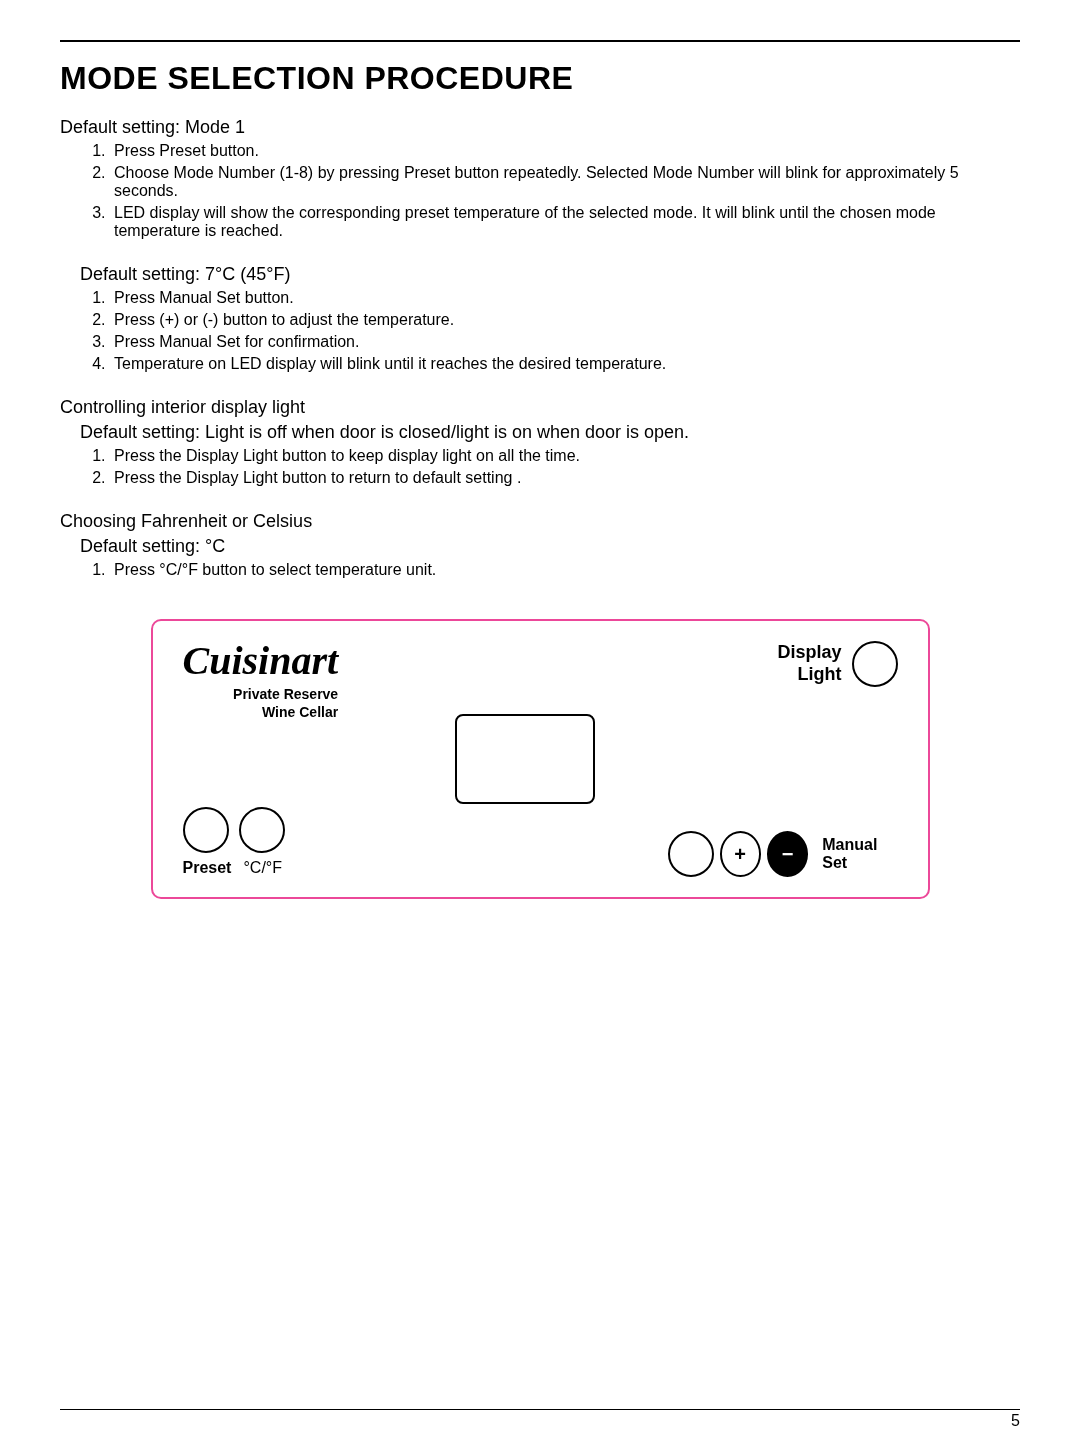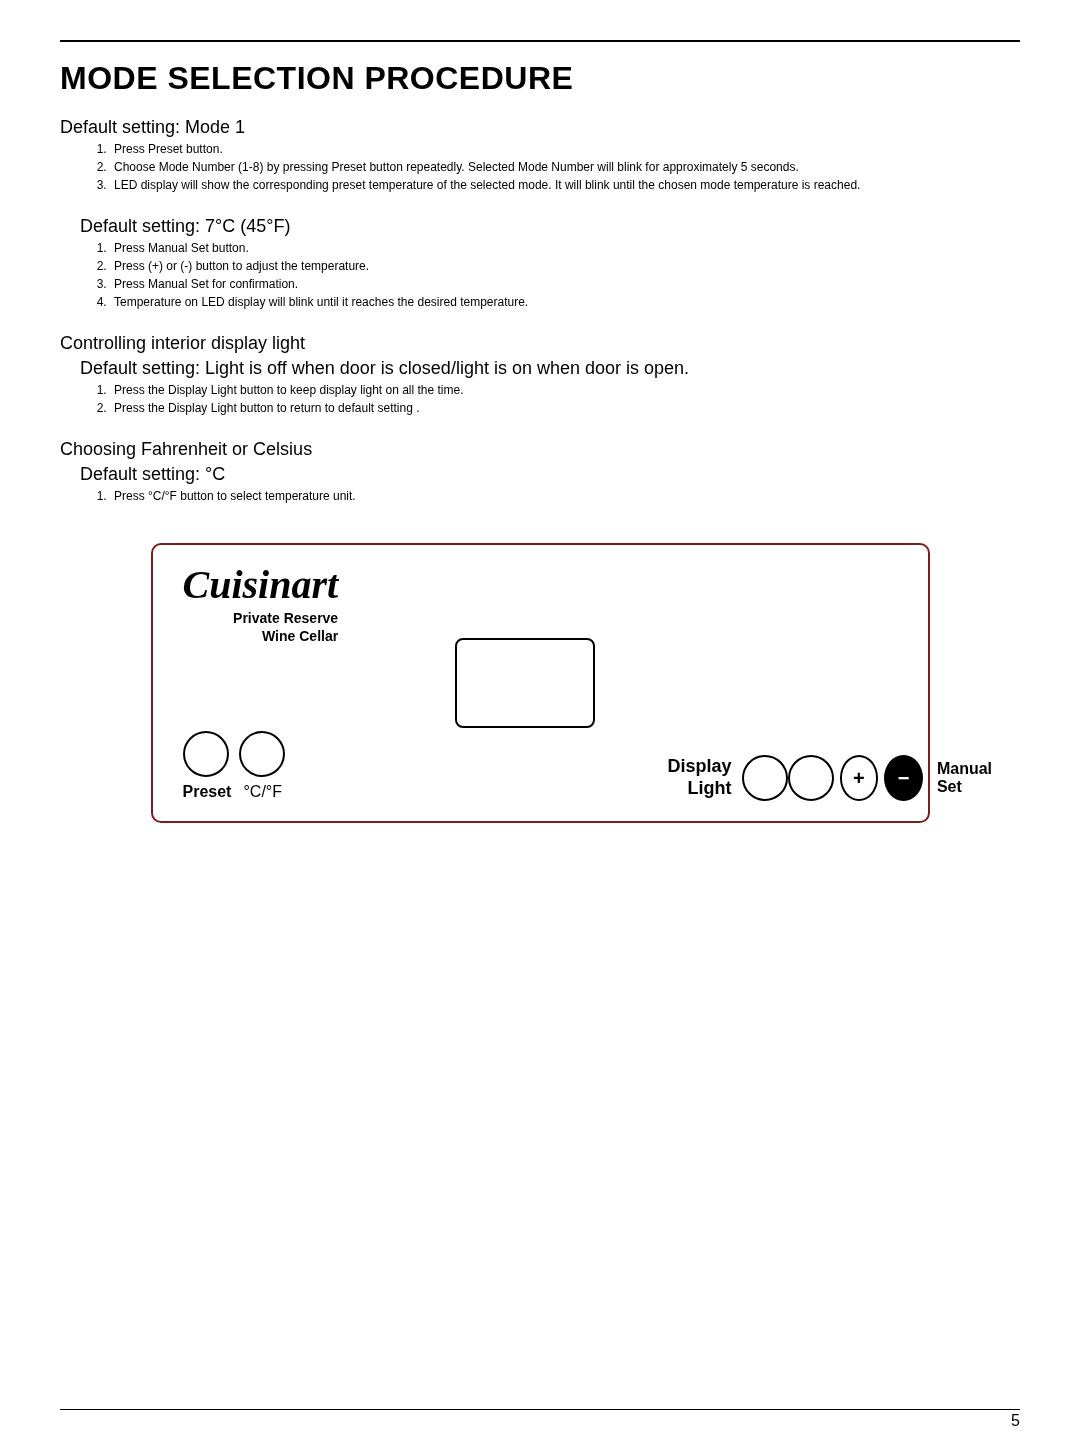--- a/index.html
+++ b/index.html
@@ -45,38 +45,38 @@
     }
 
     .default-setting {
       margin-left: 20px;
       margin-bottom: 4px;
       font-size: 18px;
     }
 
     ol {
       margin-left: 50px;
-      font-size: 12px;
+      font-size: 16px;
     }
 
     ol li {
       margin-bottom: 4px;
       padding-left: 4px;
     }
 
     
     .control-panel-wrapper {
       display: flex;
       justify-content: center;
       margin-top: 40px;
       margin-bottom: 40px;
     }
 
     .control-panel {
-      border: 2px solid #7f1d1d;
+      border: 2px solid #ec4899;
       border-radius: 10px;
       width: 779px;
       height: 280px;
       padding: 20px 30px;
       display: flex;
       align-items: center;
       gap: 20px;
       position: relative;
     }
 
@@ -150,21 +150,21 @@
       border: 2px solid #000;
       border-radius: 8px;
       width: 140px;
       height: 90px;
       background: #fff;
     }
 
     
     .panel-right {
       display: flex;
-      flex-direction: row;
+      flex-direction: column;
       align-items: flex-end;
       justify-content: space-between;
       height: 100%;
       width: 230px;
       flex-shrink: 0;
     }
 
     .display-light-row {
       display: flex;
       align-items: center;

